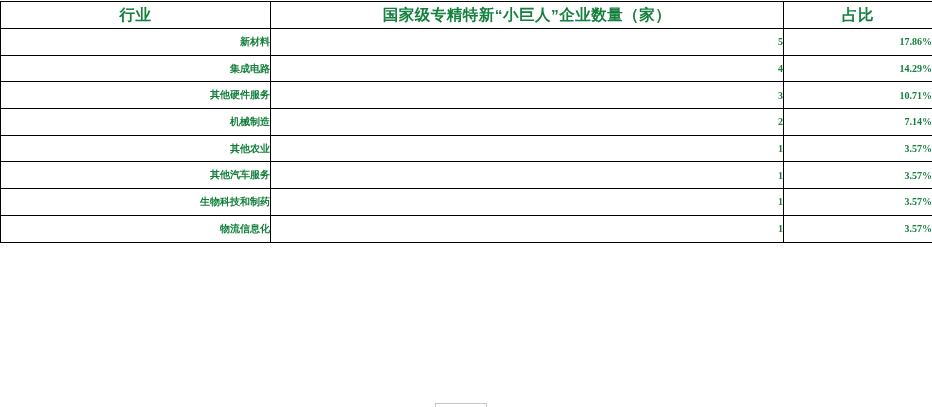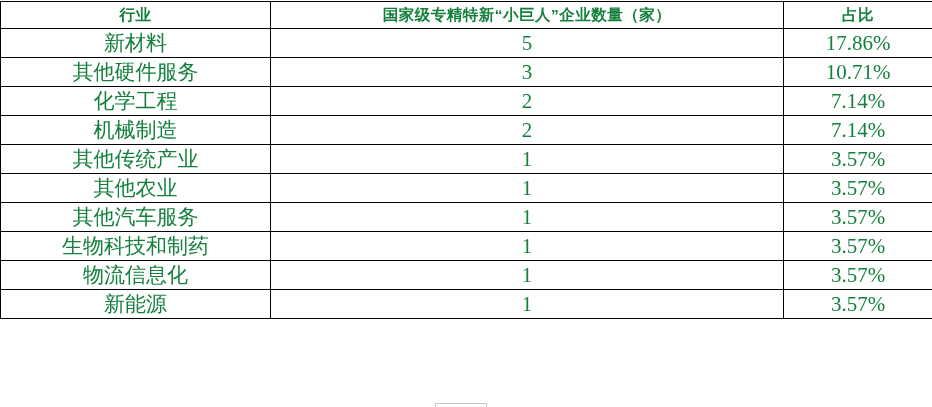--- a/index.html
+++ b/index.html
@@ -43,22 +43,23 @@
   thead tr { height: 27px; }
   tbody tr { height: 26.7px; }
   th {
     font-family: "Liberation Sans", "DejaVu Sans", sans-serif;
     font-weight: 700;
     font-size: 15.5px;
     letter-spacing: 0.5px;
   }
   td {
     font-family: "Liberation Serif", "DejaVu Serif", serif;
-    font-weight: 400;
-    font-size: 21px;
+    font-weight: 700;
+    font-size: 10px;
+    text-align: right;
   }
   
   .cropped-cell-edge {
     position: absolute;
     left: 435px;
     top: 403px;
     width: 52px;
     height: 10px;
     border: 1px solid #c6c6c6;
     background: #ffffff;
@@ -82,38 +83,33 @@
         <th>占比</th>
       </tr>
     </thead>
     <tbody>
         <tr>
           <td>新材料</td>
           <td>5</td>
           <td>17.86%</td>
         </tr>
         <tr>
+          <td>集成电路</td>
+          <td>4</td>
+          <td>14.29%</td>
+        </tr>
+        <tr>
           <td>其他硬件服务</td>
           <td>3</td>
           <td>10.71%</td>
         </tr>
         <tr>
-          <td>化学工程</td>
-          <td>2</td>
-          <td>7.14%</td>
-        </tr>
-        <tr>
           <td>机械制造</td>
           <td>2</td>
           <td>7.14%</td>
-        </tr>
-        <tr>
-          <td>其他传统产业</td>
-          <td>1</td>
-          <td>3.57%</td>
         </tr>
         <tr>
           <td>其他农业</td>
           <td>1</td>
           <td>3.57%</td>
         </tr>
         <tr>
           <td>其他汽车服务</td>
           <td>1</td>
           <td>3.57%</td>
@@ -121,21 +117,16 @@
         <tr>
           <td>生物科技和制药</td>
           <td>1</td>
           <td>3.57%</td>
         </tr>
         <tr>
           <td>物流信息化</td>
           <td>1</td>
           <td>3.57%</td>
         </tr>
-        <tr>
-          <td>新能源</td>
-          <td>1</td>
-          <td>3.57%</td>
-        </tr>
       </tbody>
   </table>
   <div class="cropped-cell-edge"></div>
 </div>
 
 </body></html>

